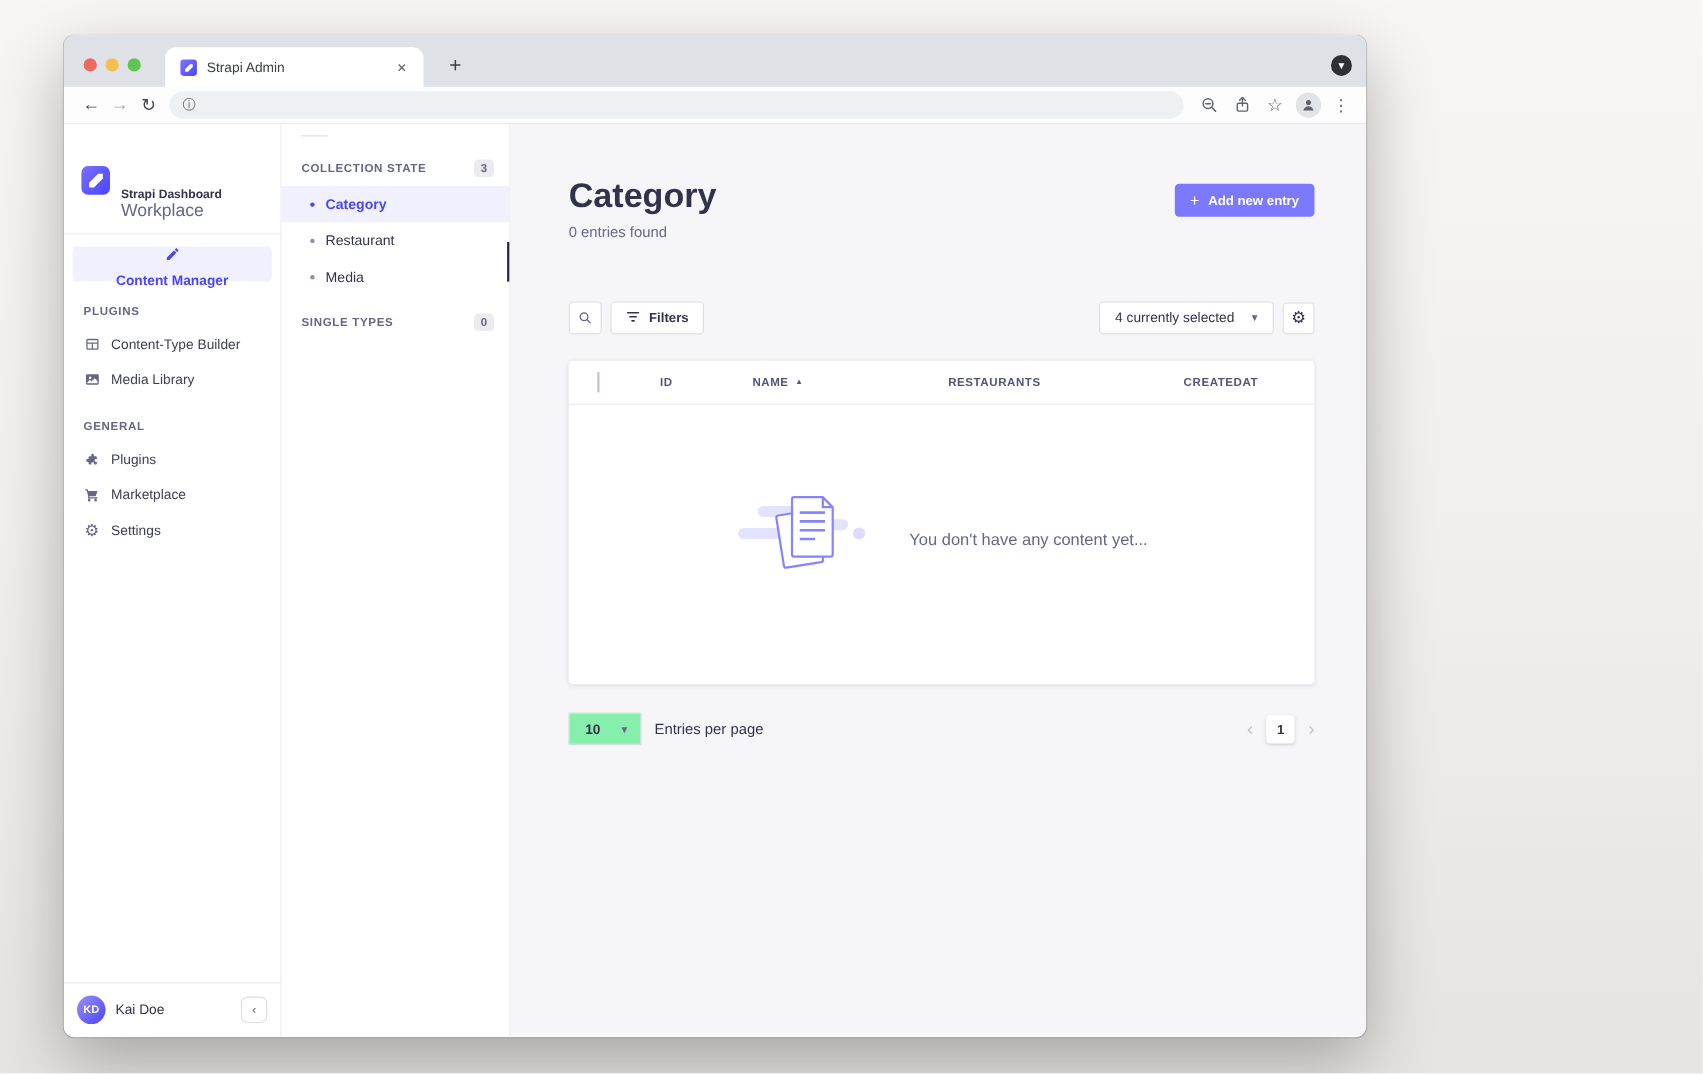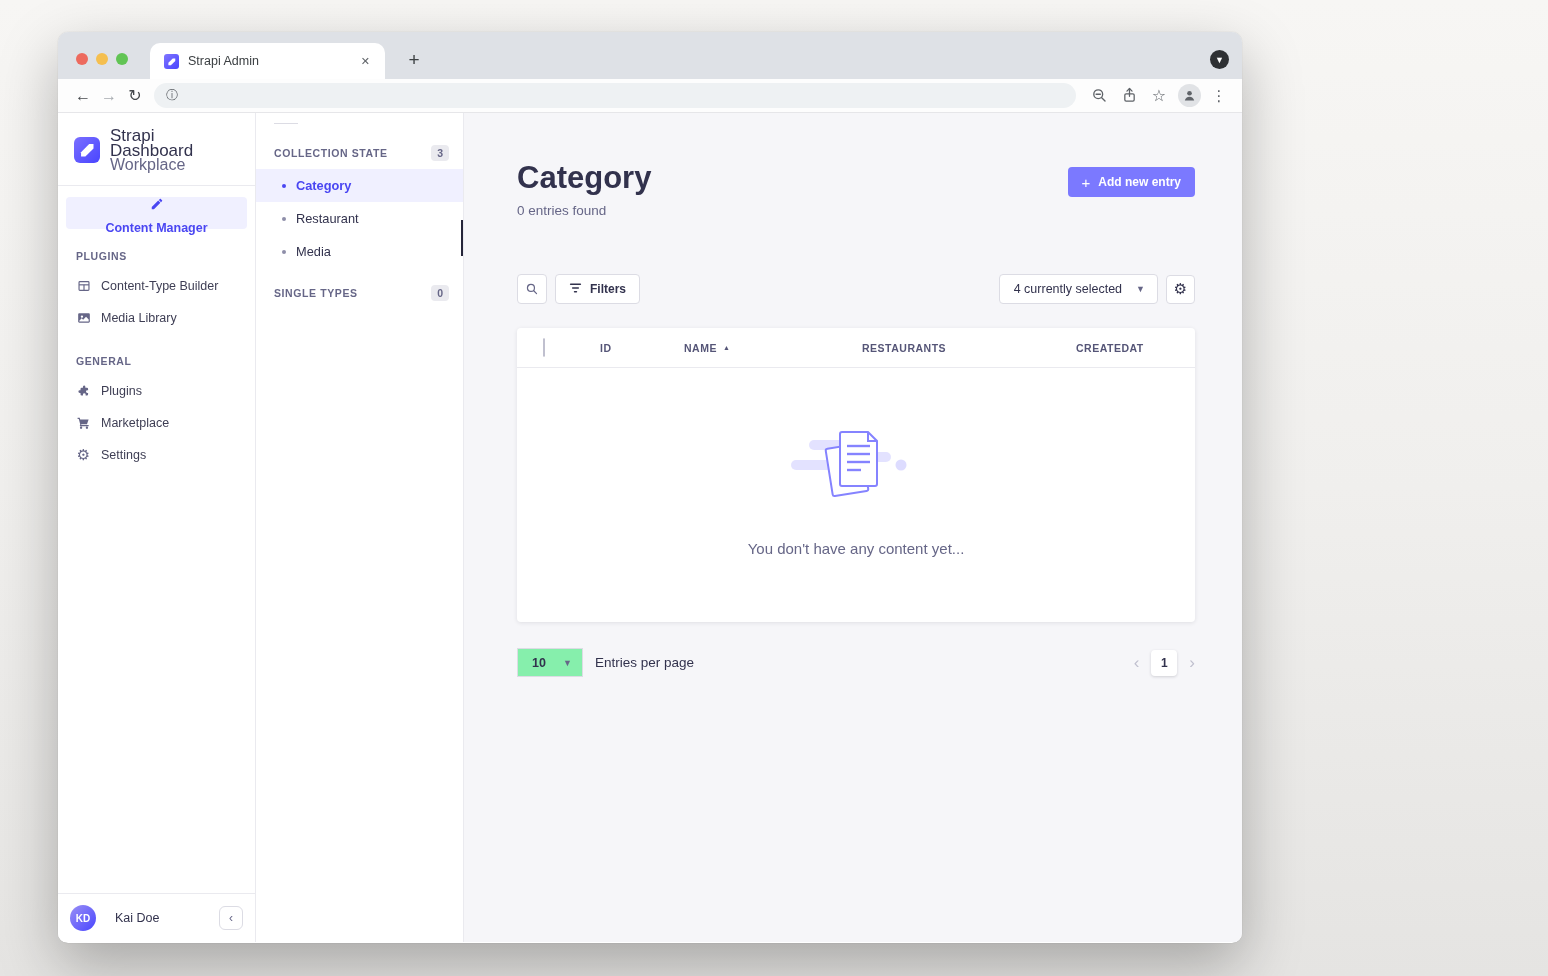--- a/index.html
+++ b/index.html
@@ -33,29 +33,29 @@
   .tb-right { display:flex; align-items:center; gap:4px; flex:none; }
   .tb-ic { width:26px; height:26px; display:flex; align-items:center; justify-content:center; color:#5f6368; }
   .avatar-chrome { width:23px; height:23px; border-radius:50%; background:#e1e3e6; display:flex; align-items:center; justify-content:center; }
 
   
   .app { display:flex; height:829px; background:#f6f6f9; }
   .sidebar { width:198px; background:#fff; border-right:1px solid #eaeaef; display:flex; flex-direction:column; flex:none; }
   .sb-head { padding:15px 16px 13px; border-bottom:1px solid #eaeaef; display:flex; gap:10px; align-items:center; }
   .logo { width:26px; height:26px; border-radius:6px; background:linear-gradient(135deg,#7a6fff,#4945ff); position:relative; flex:none; }
   .logo svg { position:absolute; inset:0; }
-  .sb-appname { font-size:17px; font-weight:400; color:#32324d; line-height:15px; }
+  .sb-appname { font-size:11px; font-weight:700; color:#32324d; line-height:15px;margin-top:42px; }
   .sb-workspace { font-size:16px; color:#666687; line-height:14px; }
   .sb-item { display:flex; align-items:center; gap:10px; height:32px; margin:0 8px; padding:0 10px; border-radius:4px;
              font-size:12.5px; color:#3e3e54; }
   .sb-item.active { background:#f0f0ff; color:#4a46f2; font-weight:700; margin-top:11px;flex-direction:column; }
   .sb-item .ic { width:15px; display:flex; justify-content:center; color:#666687; font-size:14px; }
   .sb-item.active .ic { color:#4a46f2; }
   .sb-section { font-size:10.5px; font-weight:700; letter-spacing:.6px; color:#666687; padding:21px 18px 8px; }
-  .sb-foot { margin-top:auto; border-top:1px solid #eaeaef; padding:11px 12px; display:flex; align-items:center; gap:19px; }
+  .sb-foot { margin-top:auto; border-top:1px solid #eaeaef; padding:11px 12px; display:flex; align-items:center; gap:9px; }
   .avatar-user { width:26px; height:26px; border-radius:50%; background:linear-gradient(135deg,#9a90f5,#4945ff);
                  color:#fff; font-size:10px; font-weight:700; display:flex; align-items:center; justify-content:center; flex:none; }
   .user-name { font-size:12.5px; color:#32324d; flex:1; }
   .collapse-btn { width:24px; height:24px; background:#fff; border:1px solid #dcdce4; border-radius:6px; display:flex;
                   align-items:center; justify-content:center; font-size:12px; color:#666687; }
 
   .panel { width:208px; background:#fff; border-right:1px solid #eaeaef; position:relative; flex:none; }
   .panel-head { display:flex; align-items:center; justify-content:space-between; padding:20px 14px 6px 18px; }
   .panel-title { font-size:17px; font-weight:700; color:#32324d; }
   .icon-btn { background:#fff; border:1px solid #dcdce4; border-radius:6px; display:flex; align-items:center; justify-content:center; }
@@ -91,21 +91,21 @@
   .caret { font-size:9px; color:#666687; }
   .gear-btn { width:29px; height:29px; border-radius:4px; font-size:15px; color:#32324d; }
 
   .table-card { margin-top:24px; background:#fff; border-radius:4px; box-shadow:0 1px 4px rgba(33,33,52,.1); height:294px;
                 display:flex; flex-direction:column; }
   .t-head { display:grid; grid-template-columns:83px 84px 178px 214px 183px 1fr; align-items:center; height:40px;
             border-bottom:1px solid #eaeaef; }
   .th { font-size:10.5px; font-weight:700; letter-spacing:.5px; color:#555577; display:flex; align-items:center; gap:6px; }
   .checkbox { width:18px; height:18px; border:1.5px solid #c0c0cf; border-radius:4px; background:#fff; margin-left:26px; }
   .sort-arrow { font-size:7px; color:#555577; }
-  .empty-zone { flex:1; display:flex; flex-direction:column; align-items:center; justify-content:center; gap:24px; padding-bottom:10px; }
+  .empty-zone { flex:1; display:flex; flex-direction:row; align-items:center; justify-content:center; gap:24px; padding-bottom:10px; }
   .empty-text { font-size:15px; color:#666687; }
 
   .pag-row { margin-top:26px; display:flex; justify-content:space-between; align-items:center; }
   .pag-left { display:flex; align-items:center; gap:12px; }
   .pagesize { height:29px; width:66px; background:#86efac; border:1px solid #dcdce4; border-radius:0; display:flex;
               align-items:center; justify-content:space-between; padding:0 10px 0 14px; font-size:12.5px; font-weight:600; color:#32324d; }
   .epp { font-size:13.5px; color:#32324d; }
   .pag-right { display:flex; align-items:center; gap:12px; }
   .pg-chev { font-size:17px; color:#c0c0cf; line-height:1; }
   .pg-num { width:26px; height:26px; background:#fff; border-radius:4px; box-shadow:0 1px 3px rgba(33,33,52,.18);

